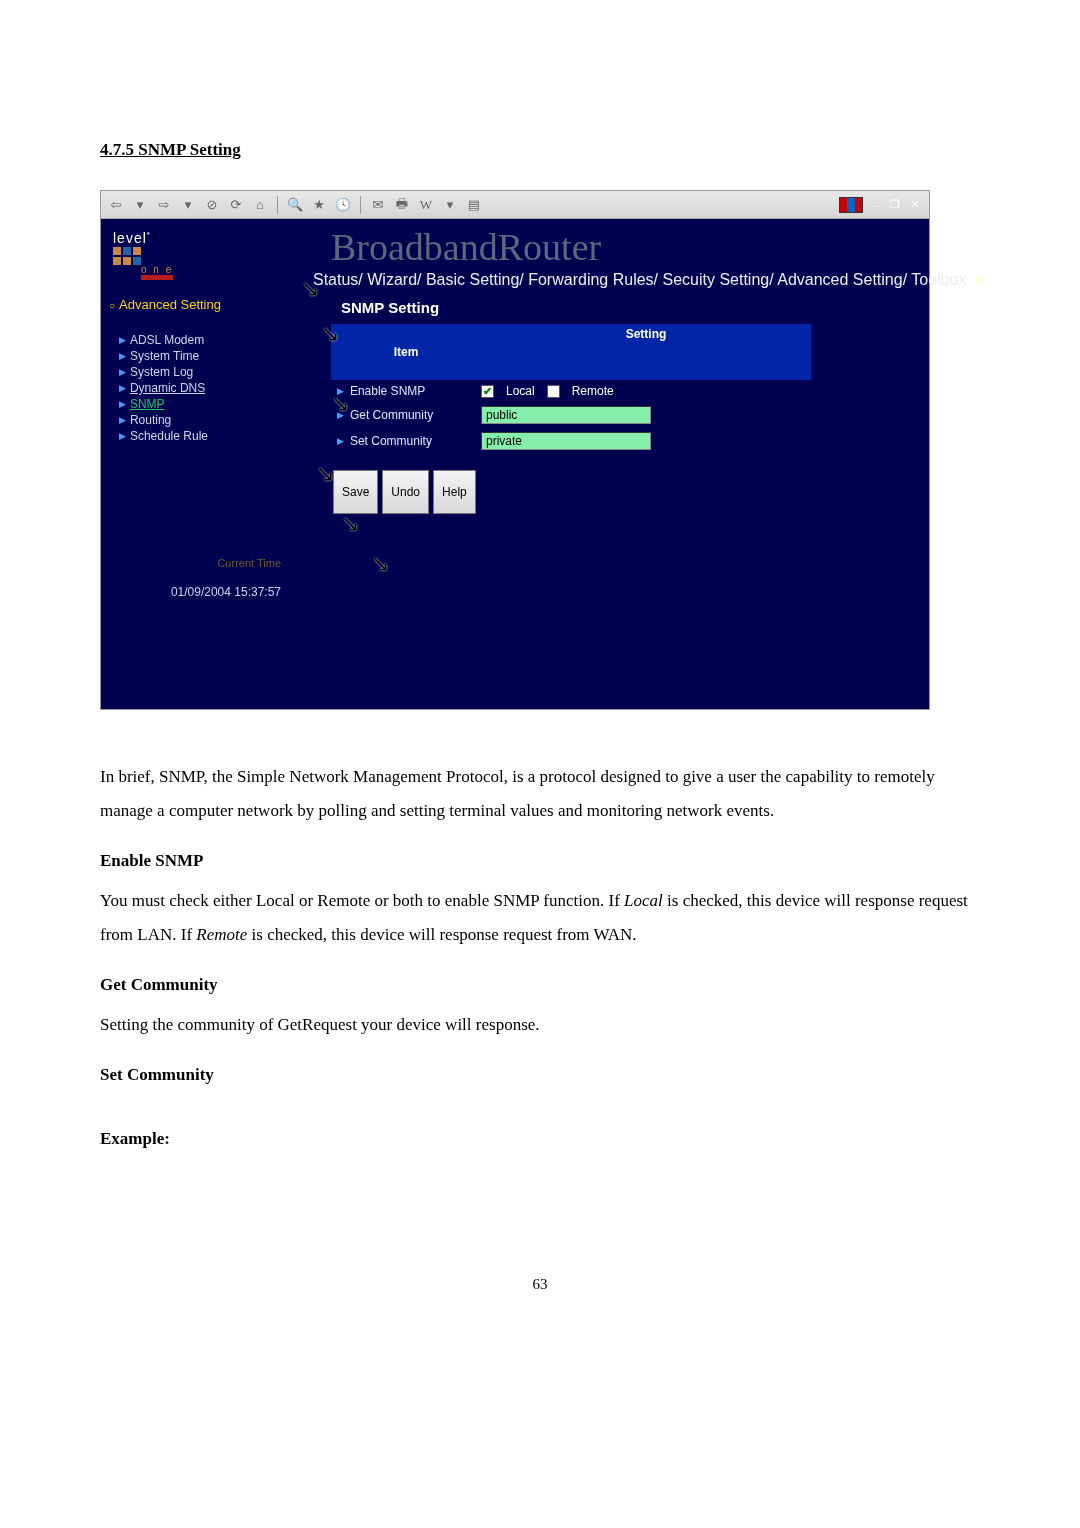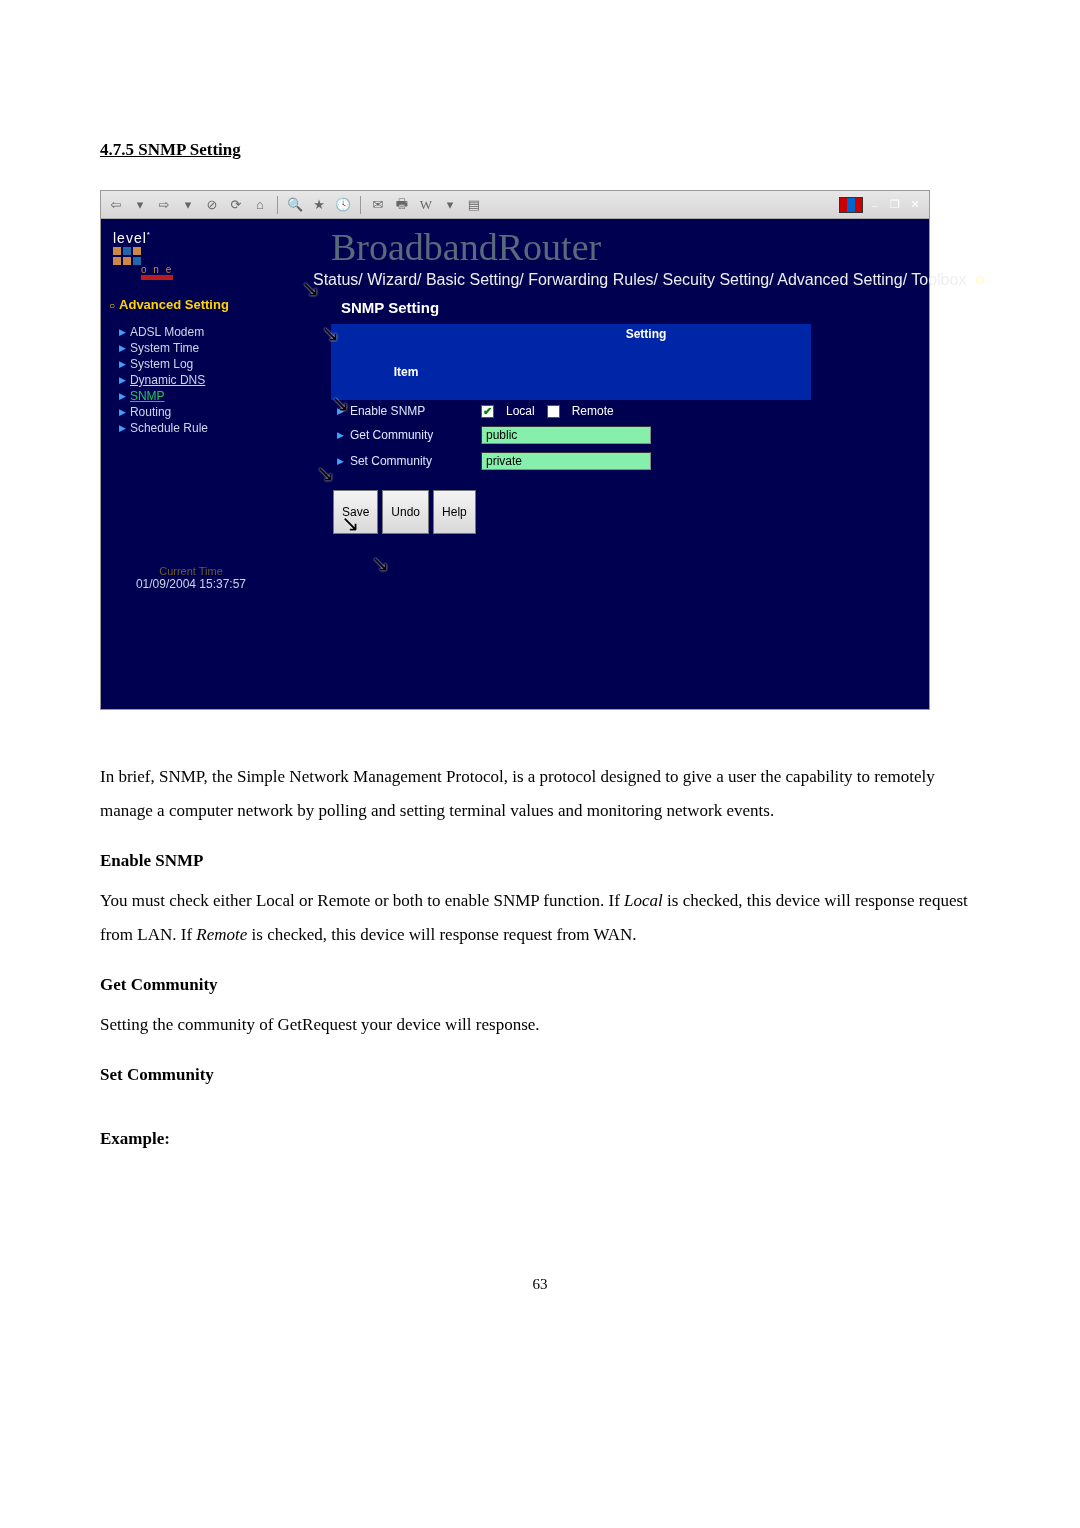--- a/index.html
+++ b/index.html
@@ -46,40 +46,40 @@
     .router-nav .logout { font-weight: bold; color: #fff; margin-left: 6px;}
     .router-nav .bullet { color: #ff8; margin: 0 4px;}
     
     
     .router-body { display: flex; height: calc(100% - 100px); }
     .sidebar {
       width: 180px; background: #000050; padding: 6px 8px 0 8px;
       font-family: Arial, sans-serif; font-size: 12px; color: #cfd4e8;
       position: relative;
     }
-    .sidebar-title { color: #ffd400; font-weight: bold; font-size: 13px; margin-bottom: 12px;}
+    .sidebar-title { color: #ffd400; font-weight: normal; font-size: 13px; margin-bottom: 20px;}
     .sidebar-title .dot { color: #ffd400; margin-right: 4px; font-size: 10px;}
     .sidebar ul { list-style: none; margin-left: 10px;}
     .sidebar li { padding: 1px 0; display: flex; align-items: center; gap: 4px;}
     .sidebar li .tri { color: #3da3ff; font-size: 9px;}
     .sidebar li.active a { text-decoration: underline; color: #22c55e; }
     .sidebar li a { color: #cfd4e8; text-decoration: none;}
     .sidebar li a.underlined { text-decoration: underline;}
-    .current-time-block { position: absolute; bottom: 118px; left: 0; right: 0; text-align: center;}
+    .current-time-block { position: absolute; bottom: 110px; left: 0; right: 0; text-align: right;}
     .current-time-label { color: #6b5a2a; font-size: 11px;}
-    .current-time-val { color: #cfd4e8; font-size: 12px; margin-top: 0;}
+    .current-time-val { color: #cfd4e8; font-size: 12px; margin-top: 16px;}
     
     .main-area { flex: 1; background: #000050; padding: 0 10px 10px 0; position: relative;}
     .snmp-title {
       color: #fff; font-weight: bold; font-size: 15px; font-family: Arial, sans-serif;
       padding: 8px 0 8px 60px;
     }
     .settings-table { margin-left: 50px; width: 480px; font-family: Arial, sans-serif; font-size: 12px;}
     .settings-table .thead { display: flex; background: #0026a8; color: #fff; font-weight: bold;}
-    .settings-table .thead .c1 { width: 150px; text-align: center; padding: 21px 0; margin-top: 20px;}
+    .settings-table .thead .c1 { width: 150px; text-align: center; padding: 21px 0;}
     .settings-table .thead .c2 { flex: 1; text-align: center; padding: 3px 0;}
     .settings-table .row { display: flex; align-items: center; padding: 4px 0;}
     .settings-table .row .lbl { width: 150px; color: #dfe6ff; display: flex; align-items: center; gap: 6px; padding-left: 6px;}
     .settings-table .row .lbl .tri { color: #3da3ff; font-size: 9px;}
     .settings-table .row .val { flex: 1; display: flex; align-items: center; gap: 12px; color: #fff;}
     .chk { display: inline-flex; width: 13px; height: 13px; background: #fff; border: 1px solid #555; align-items: center; justify-content: center; font-size: 11px; color: #080; font-weight: bold;}
     .text-input {
       background: #86efac; color: #000; border: 1px inset #888; font-size: 12px;
       padding: 0 4px; width: 170px; height: 18px; font-family: Arial, sans-serif;
     }

